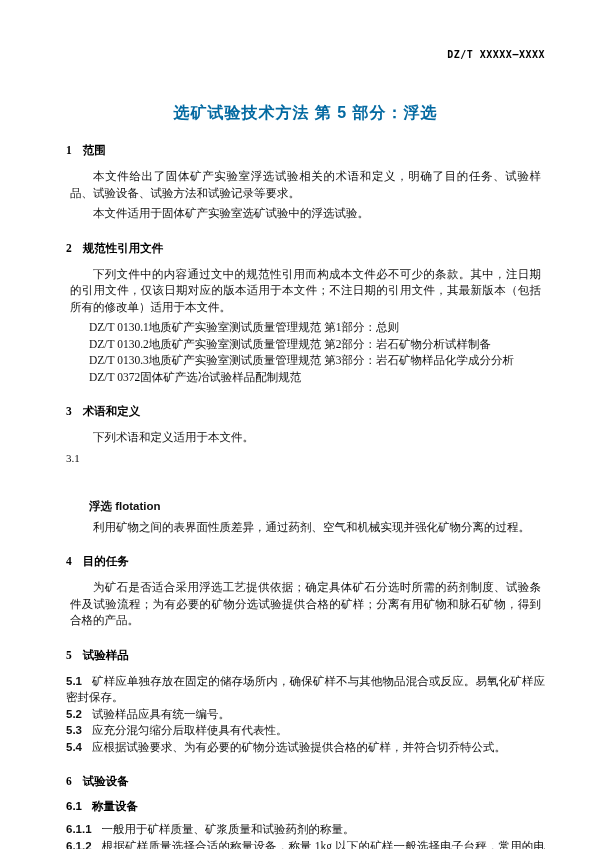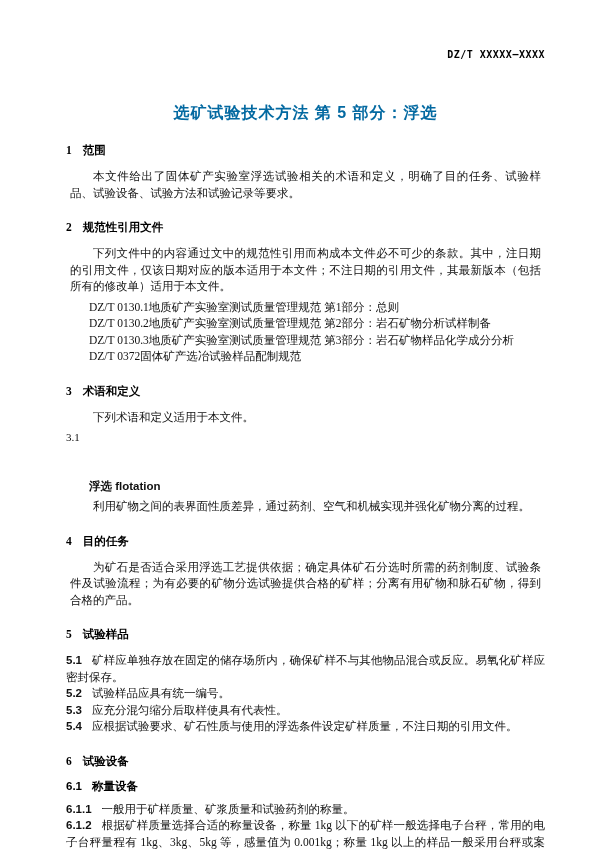--- a/index.html
+++ b/index.html
@@ -101,20 +101,21 @@
     <span class="std-code">DZ/T XXXXX—XXXX</span>
   </div>
 
   <div class="doc-title">选矿试验技术方法 第 5 部分：浮选</div>
 
   <div>
     <div class="sec-heading">
       <span class="num">1</span><span class="txt">范围</span>
     </div>
     <p class="indent">本文件给出了固体矿产实验室浮选试验相关的术语和定义，明确了目的任务、试验样品、试验设备、试验方法和试验记录等要求。</p>
+    <p class="indent">本文件适用于固体矿产实验室选矿试验中的浮选试验。</p>
   </div>
 
   <div>
     <div class="sec-heading">
       <span class="num">2</span><span class="txt">规范性引用文件</span>
     </div>
     <p class="indent">下列文件中的内容通过文中的规范性引用而构成本文件必不可少的条款。其中，注日期的引用文件，仅该日期对应的版本适用于本文件；不注日期的引用文件，其最新版本（包括所有的修改单）适用于本文件。</p>
     <div class="ref-line">
       <span class="ref-code">DZ/T 0130.1</span><span class="ref-title">地质矿产实验室测试质量管理规范 第1部分：总则</span>
     </div>
@@ -153,21 +154,21 @@
     <p class="clause">
       <span class="clause-num">5.1</span><span>矿样应单独存放在固定的储存场所内，确保矿样不与其他物品混合或反应。易氧化矿样应密封保存。</span>
     </p>
     <p class="clause">
       <span class="clause-num">5.2</span><span>试验样品应具有统一编号。</span>
     </p>
     <p class="clause">
       <span class="clause-num">5.3</span><span>应充分混匀缩分后取样使具有代表性。</span>
     </p>
     <p class="clause">
-      <span class="clause-num">5.4</span><span>应根据试验要求、矿石性质与使用的浮选条件设定矿样质量，不注日期的引用文件。</span>
+      <span class="clause-num">5.4</span><span>应根据试验要求、为有必要的矿物分选试验提供合格的矿样，并符合切乔特公式。</span>
     </p>
   </div>
 
   <div>
     <div class="sec-heading">
       <span class="num">6</span><span class="txt">试验设备</span>
     </div>
     <div class="sub-heading">
       <span class="num">6.1</span><span class="txt">称量设备</span>
     </div>

